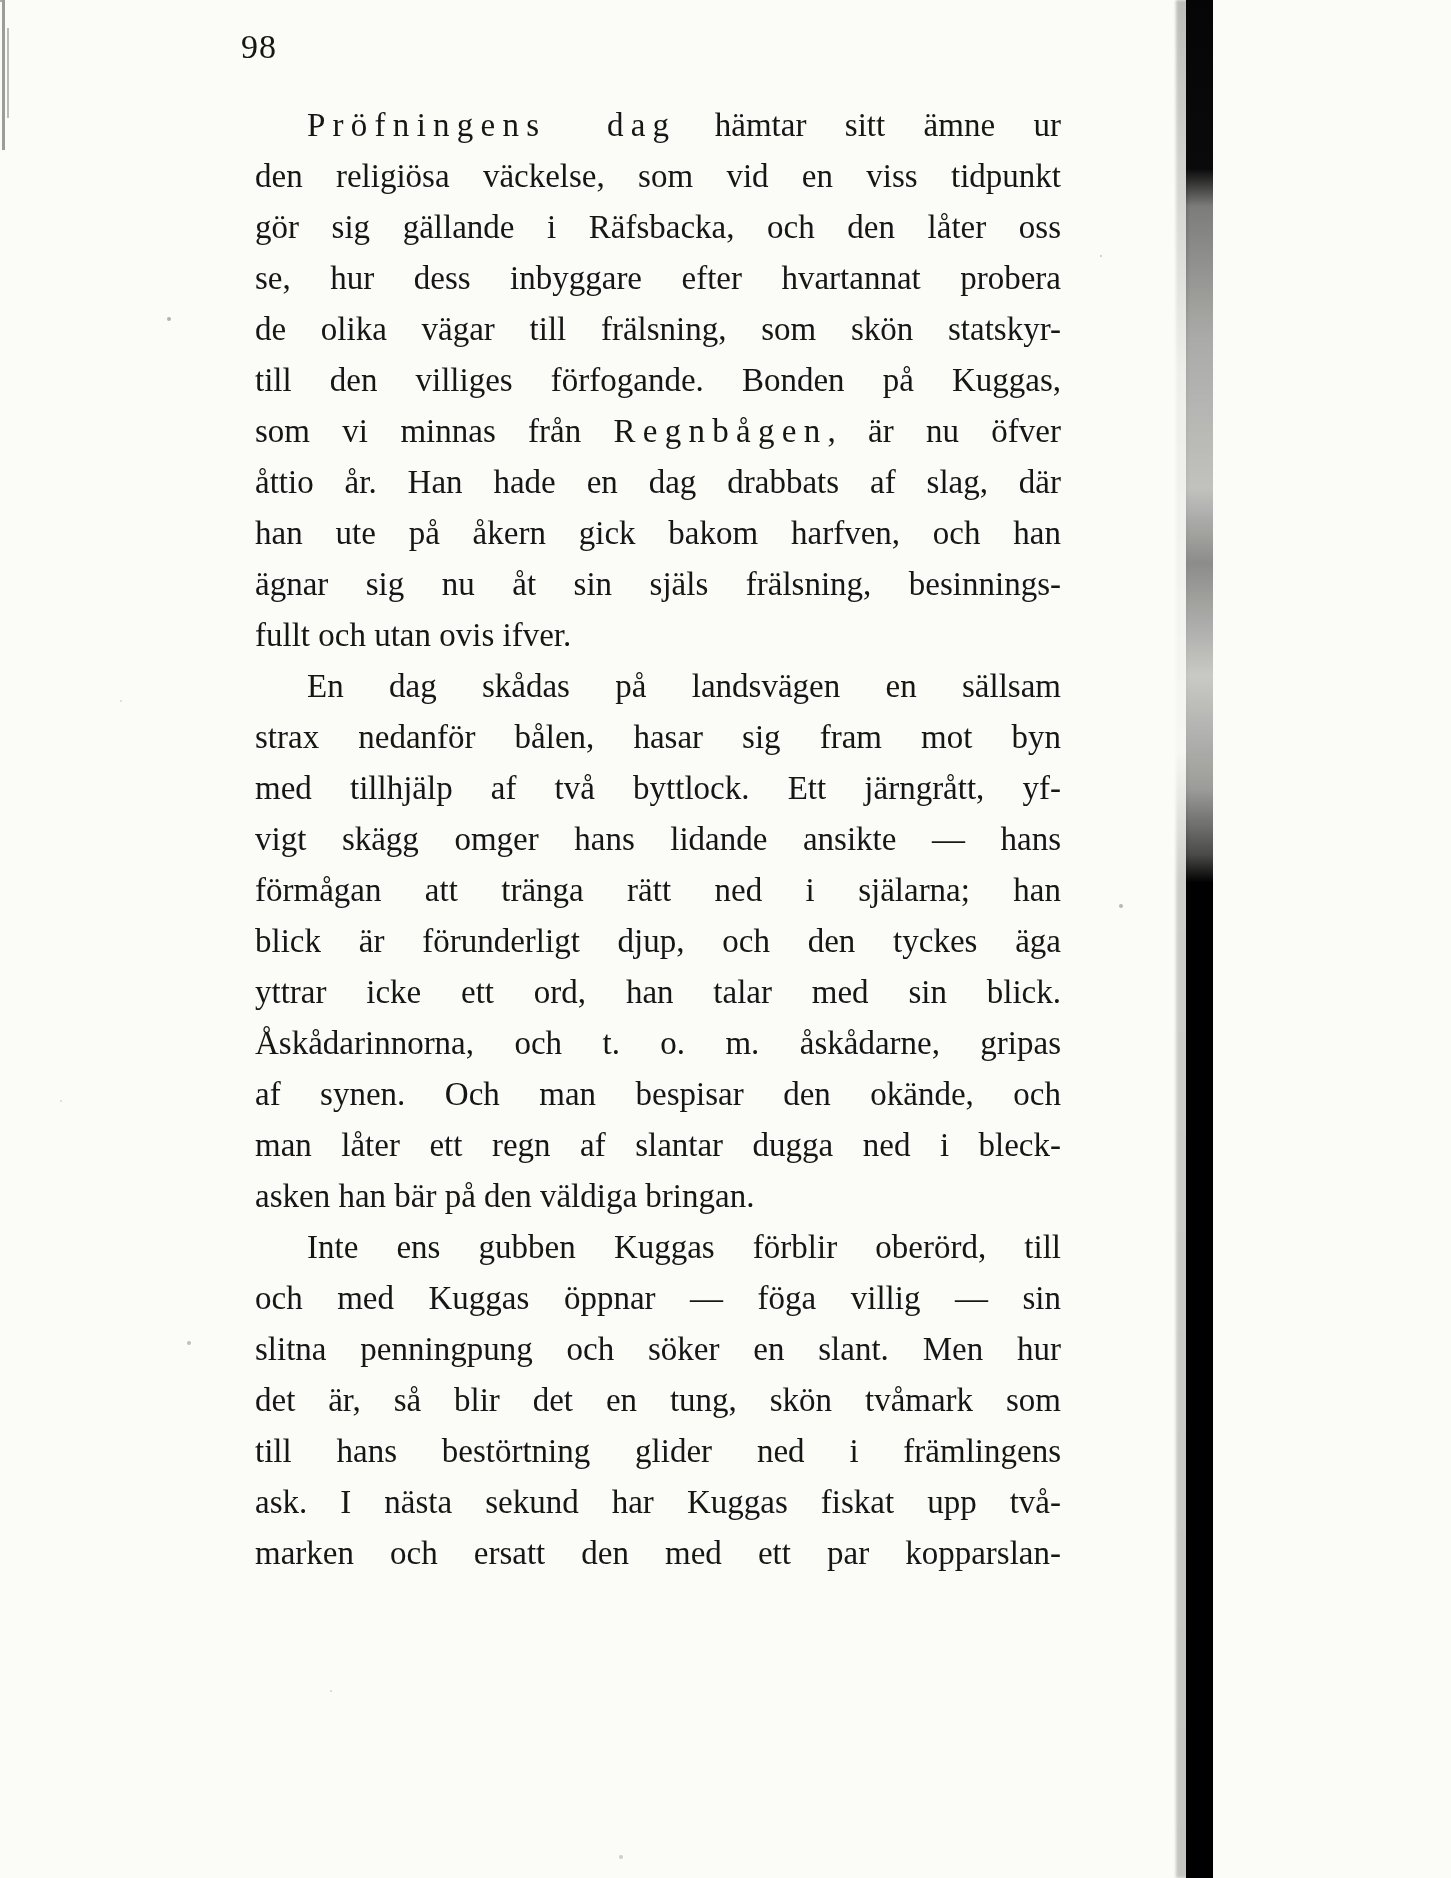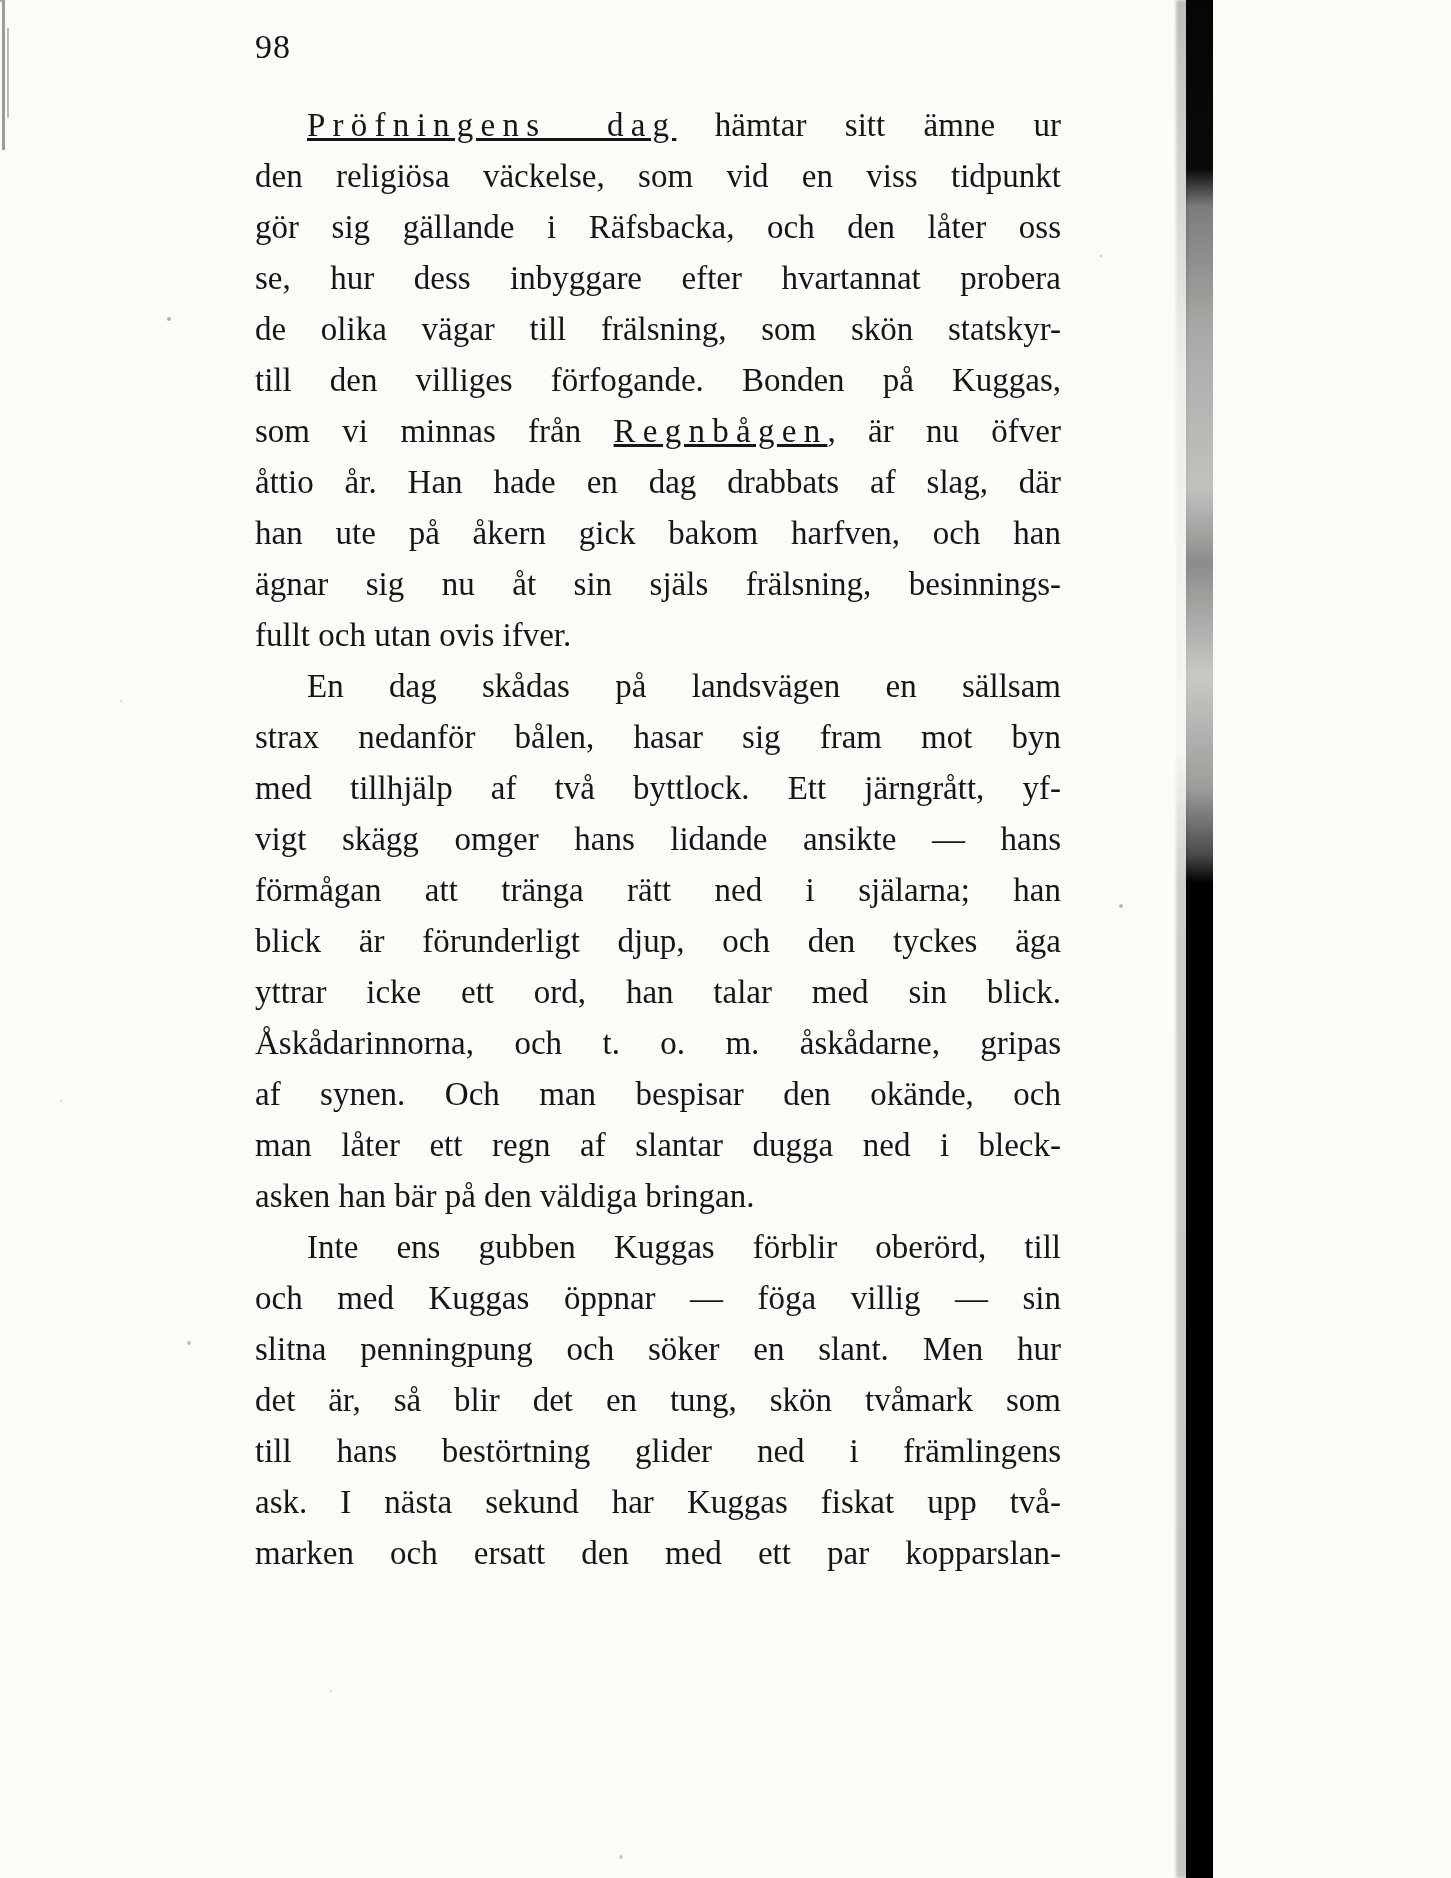--- a/index.html
+++ b/index.html
@@ -14,21 +14,21 @@
     background: #fbfbf7;
     font-family: "Liberation Serif", "DejaVu Serif", serif;
     color: #161616;
   }
   .page {
     position: absolute;
     inset: 0;
   }
   .page-number {
     position: absolute;
-    left: 255px;
+    left: 241px;
     top: 28px;
     font-size: 34px;
     letter-spacing: 1px;
   }
   .text-block {
     position: absolute;
     left: 255px;
     top: 100px;
     width: 806px;
     font-size: 33px;
@@ -44,21 +44,20 @@
   }
   .line.indent {
     text-indent: 52px;
   }
   .line.last {
     text-align-last: left;
   }
   .spaced {
     letter-spacing: 0.22em;
     word-spacing: 0.45em;
-    text-decoration: underline;
   }
   
   .scan-band {
     position: absolute;
     left: 1186px;
     top: 0;
     width: 27px;
     height: 1878px;
     background: linear-gradient(to bottom,
       #050505 0%,

